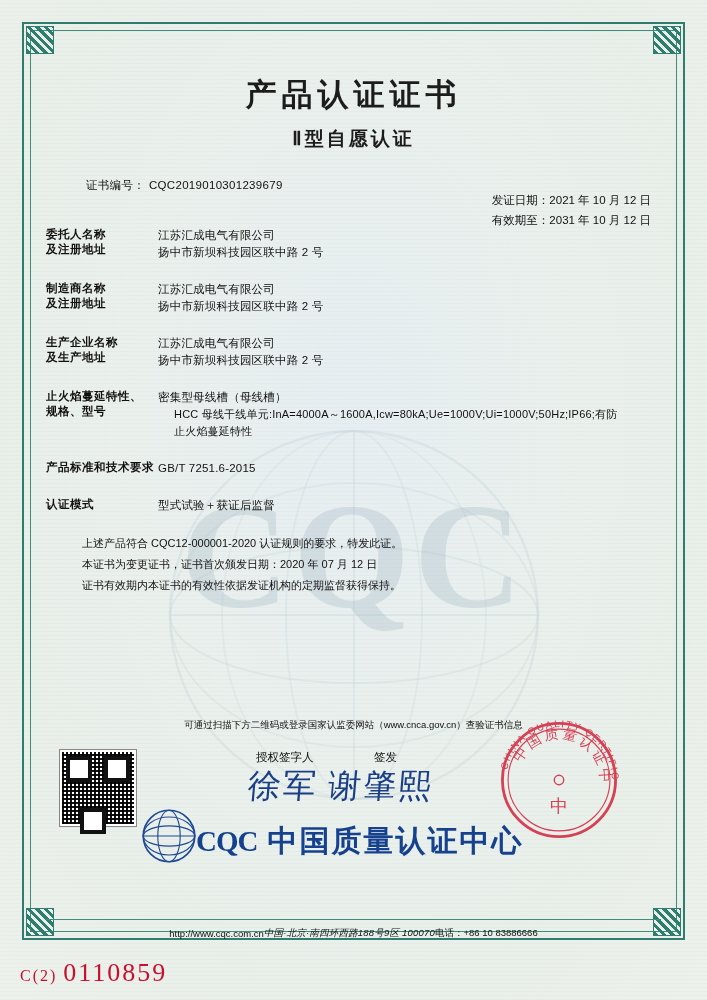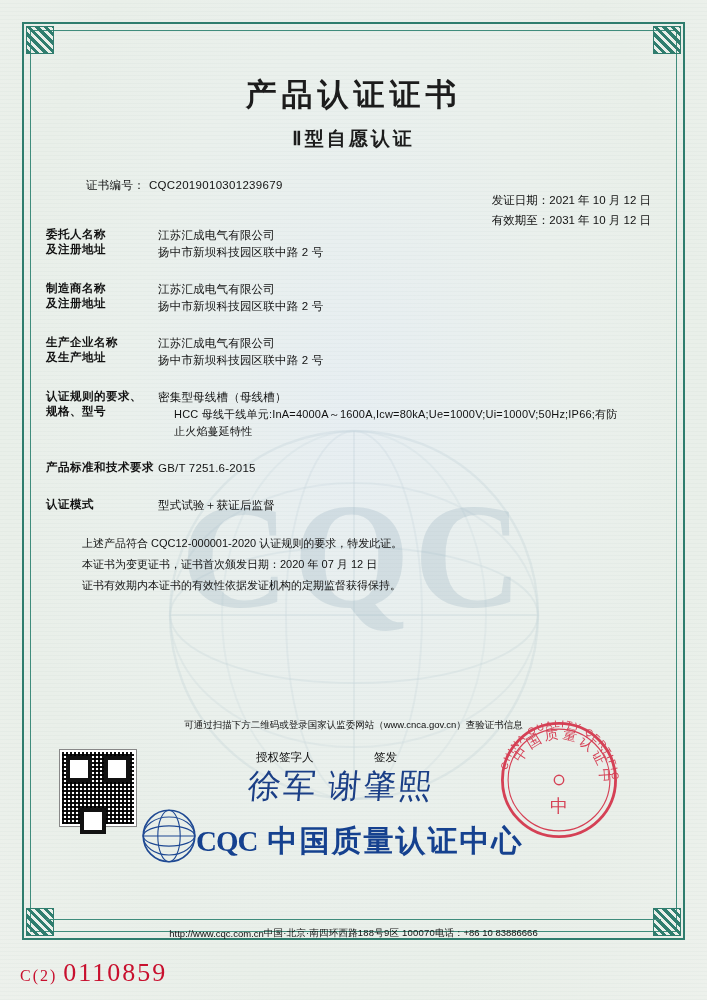--- a/index.html
+++ b/index.html
@@ -284,21 +284,21 @@
     right: 46px;
     bottom: 60px;
     border-top: 1px solid #3f8c7c;
     padding-top: 7px;
     font-size: 9.5px;
     color: #111;
     display: flex;
     justify-content: center;
     align-items: center;
   }
-  .footer .mid { letter-spacing: .2px; }
+  .footer .mid { letter-spacing: .2px; font-style: italic; }
 
   .serial {
     position: absolute;
     left: 20px;
     bottom: 12px;
     font-family: "Liberation Serif", serif;
     font-size: 26px;
     color: #c8102e;
     letter-spacing: 2px;
   }
@@ -383,21 +383,21 @@
         <td class="val">
           <div class="val-line">江苏汇成电气有限公司</div>
           <div class="val-line">扬中市新坝科技园区联中路 2 号</div>
         </td>
       </tr>
       <tr class="spacer-row">
             <td colspan="2"></td>
           </tr>
       <tr>
         <td class="key">
-          <div>认证规则的要求、</div>
+          <div>止火焰蔓延特性、</div>
           <div>规格、型号</div>
         </td>
         <td class="val">
           <div class="val-line">密集型母线槽（母线槽）</div>
           <div class="val-line small">HCC 母线干线单元:InA=4000A～1600A,Icw=80kA;Ue=1000V;Ui=1000V;50Hz;IP66;有防</div>
           <div class="val-line small">止火焰蔓延特性</div>
         </td>
       </tr>
       <tr class="spacer-row">
             <td colspan="2"></td>

